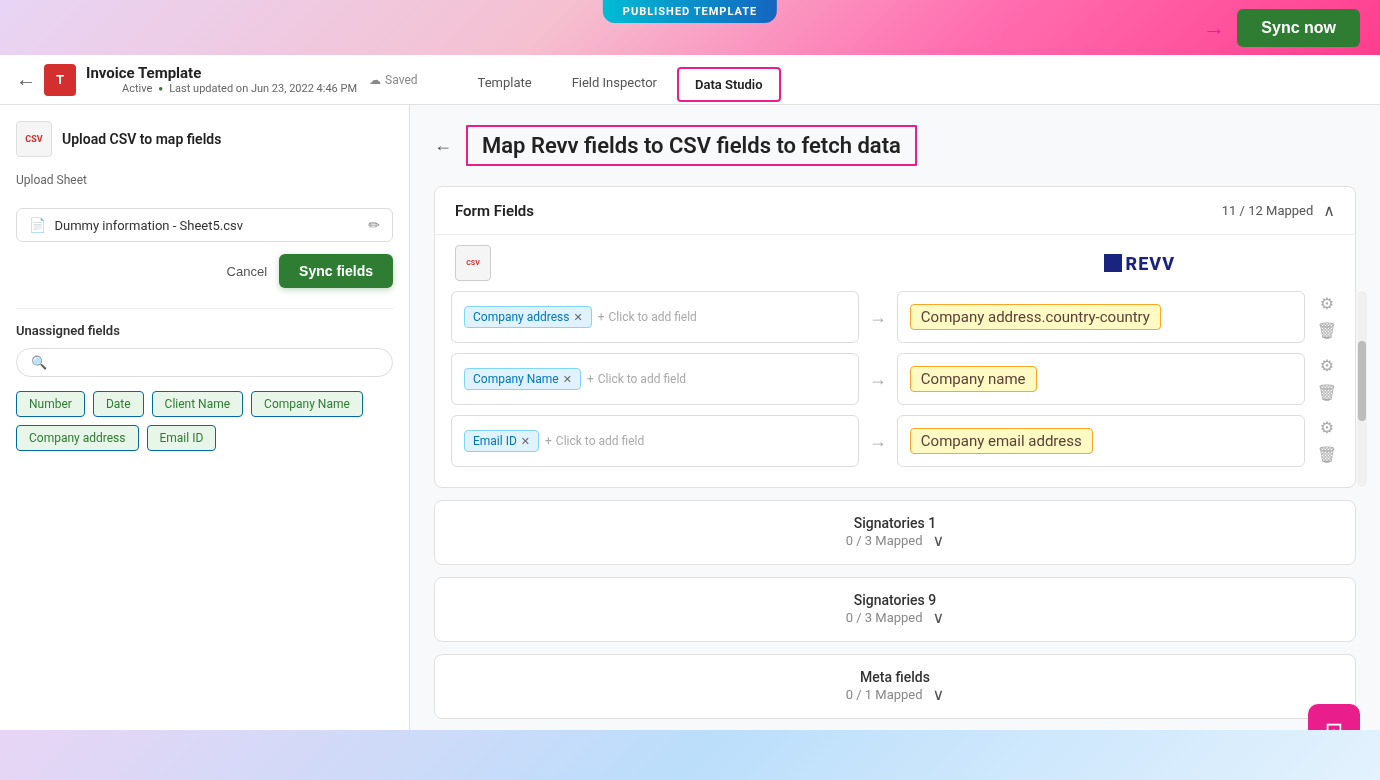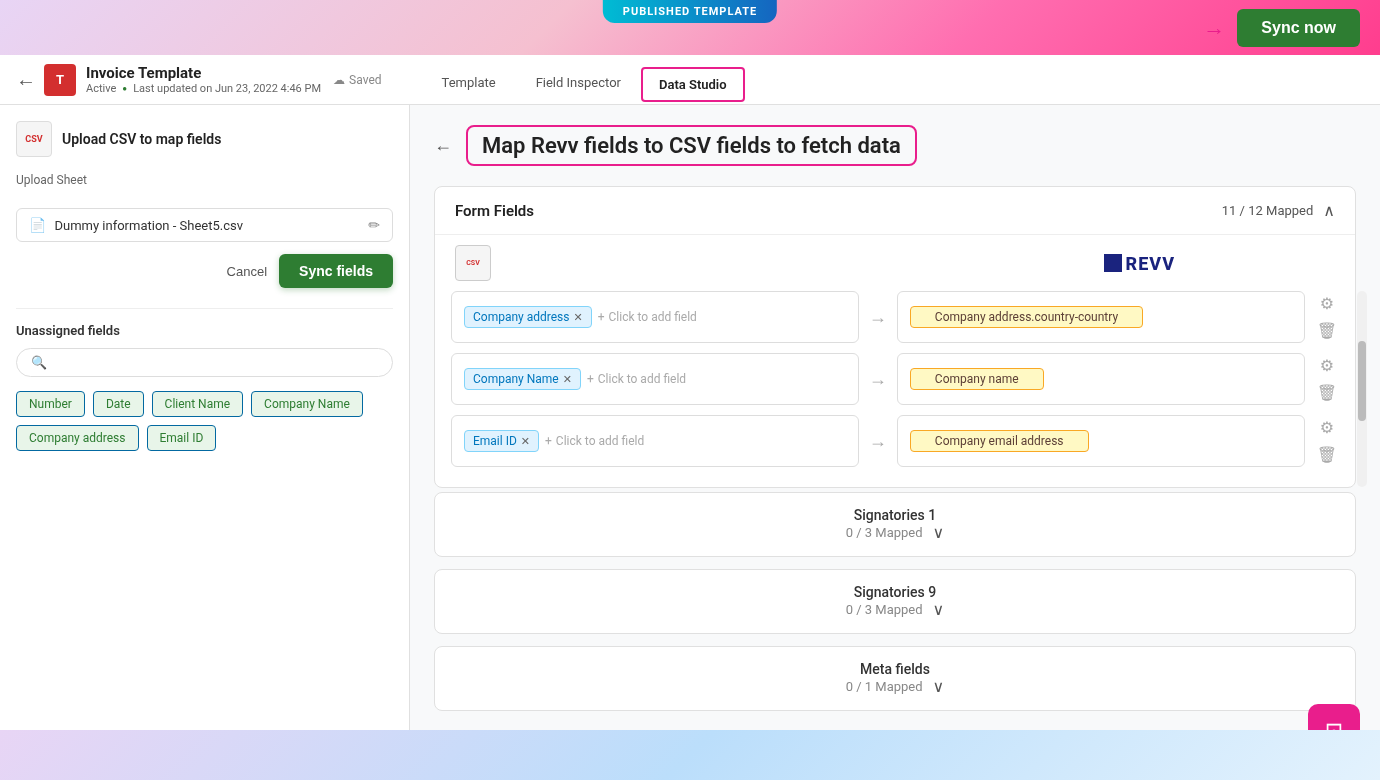--- a/index.html
+++ b/index.html
@@ -93,20 +93,21 @@
       font-size: 15px;
       font-weight: 700;
       color: #222;
     }
     .template-info .meta {
       font-size: 11px;
       color: #666;
       display: flex;
       align-items: center;
       gap: 6px;
+      margin-left: 36px;
     }
     .meta .dot { color: #2e7d32; font-size: 8px; }
     .saved-indicator {
       margin-left: 12px;
       display: flex;
       align-items: center;
       gap: 4px;
       color: #888;
       font-size: 12px;
     }
@@ -272,30 +273,30 @@
       color: #555;
       cursor: pointer;
       background: none;
       border: none;
     }
     .page-title {
       font-size: 22px;
       font-weight: 600;
       color: #222;
       border: 2px solid #e91e8c;
-      border-radius: 8px;
+      border-radius: 1px;
       padding: 6px 14px;
     }
 
     
     .section-card {
       background: white;
       border-radius: 8px;
       border: 1px solid #e0e0e0;
-      margin-bottom: 4px;
+      margin-bottom: 12px;
     }
     .section-header {
       display: flex;
       align-items: center;
       justify-content: space-between;
       padding: 14px 20px;
       cursor: pointer;
     }
     .section-title {
       font-size: 15px;
@@ -410,22 +411,22 @@
       padding: 10px 12px;
       min-height: 52px;
       background: white;
       display: flex;
       align-items: center;
     }
     .right-tag {
       background: #fff9c4;
       border: 1px solid #f9a825;
       border-radius: 4px;
-      padding: 3px 24px;
-      font-size: 12px;
+      padding: 3px 10px;
+      font-size: 15px;
       color: #5d4037;
     }
     .row-actions {
       display: flex;
       flex-direction: column;
       gap: 4px;
     }
     .row-action-btn {
       background: none;
       border: none;

